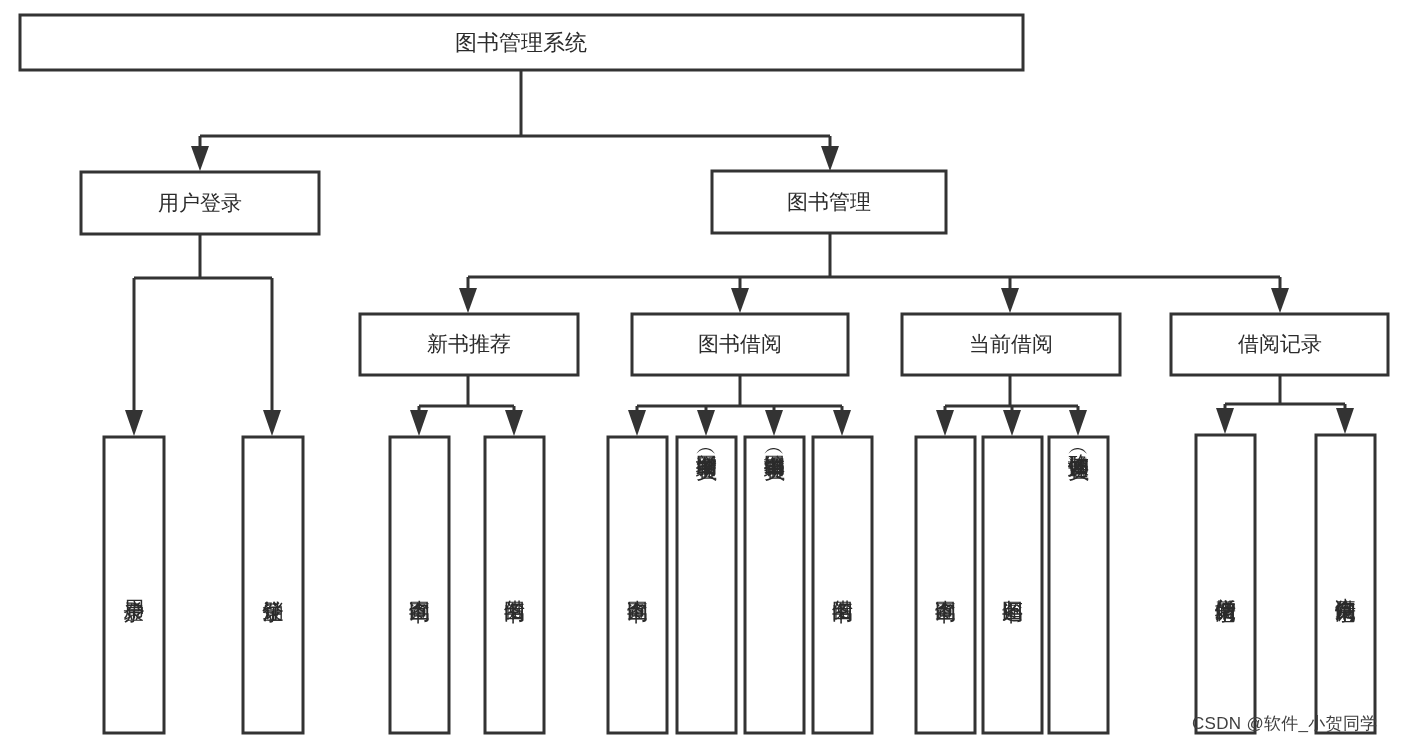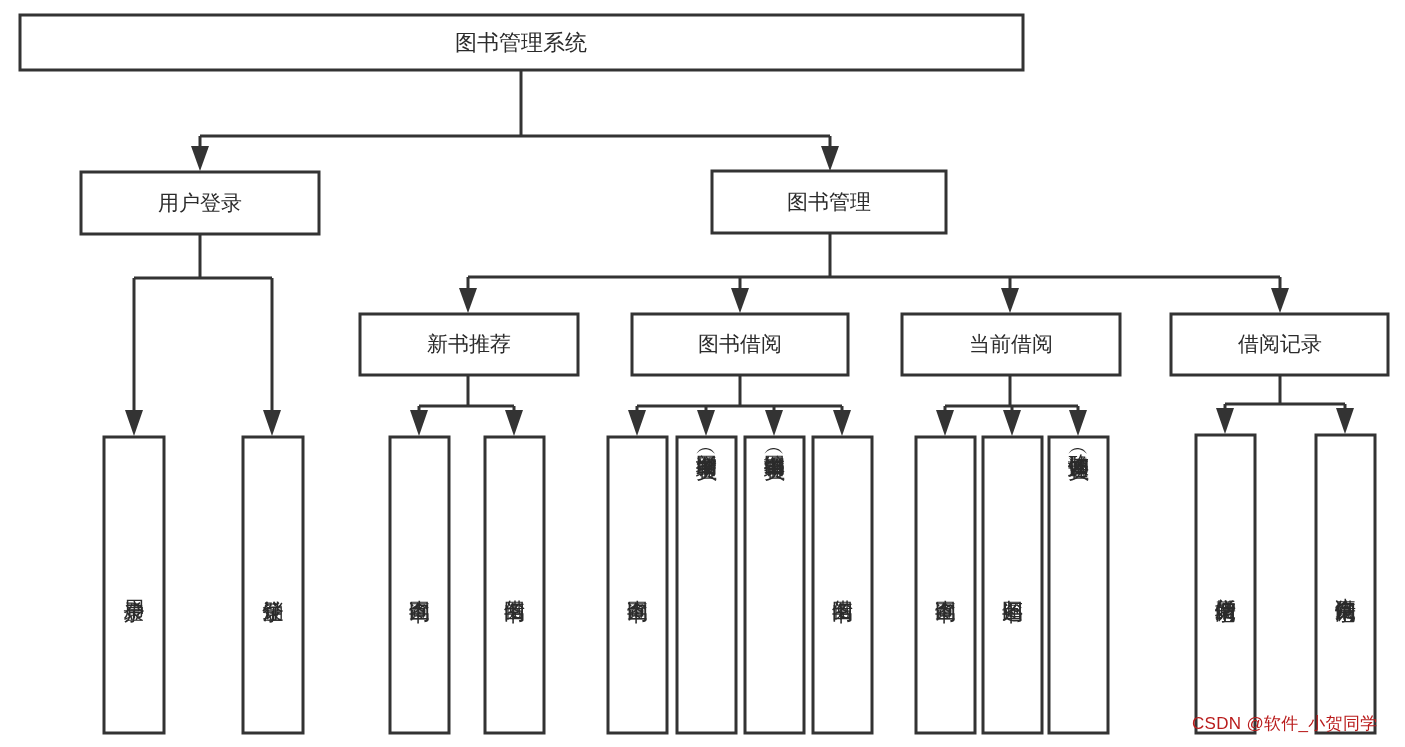--- a/index.html
+++ b/index.html
@@ -65,21 +65,21 @@
     letter-spacing: 1px;
     color: #2b2b2b;
     white-space: nowrap;
   }
   .watermark {
     position: absolute;
     left: 1192px;
     top: 712px;
     font-family: "Liberation Sans", "DejaVu Sans", sans-serif;
     font-size: 17px;
-    color: #b91c1c;
+    color: #404040;
     white-space: nowrap;
     letter-spacing: 0.3px;
   }
 </style>
 </head>
 <body>
 
 <div id="diagram-root">
 
   <svg class="diagram-canvas" viewBox="0 0 1405 747" xmlns="http://www.w3.org/2000/svg">

